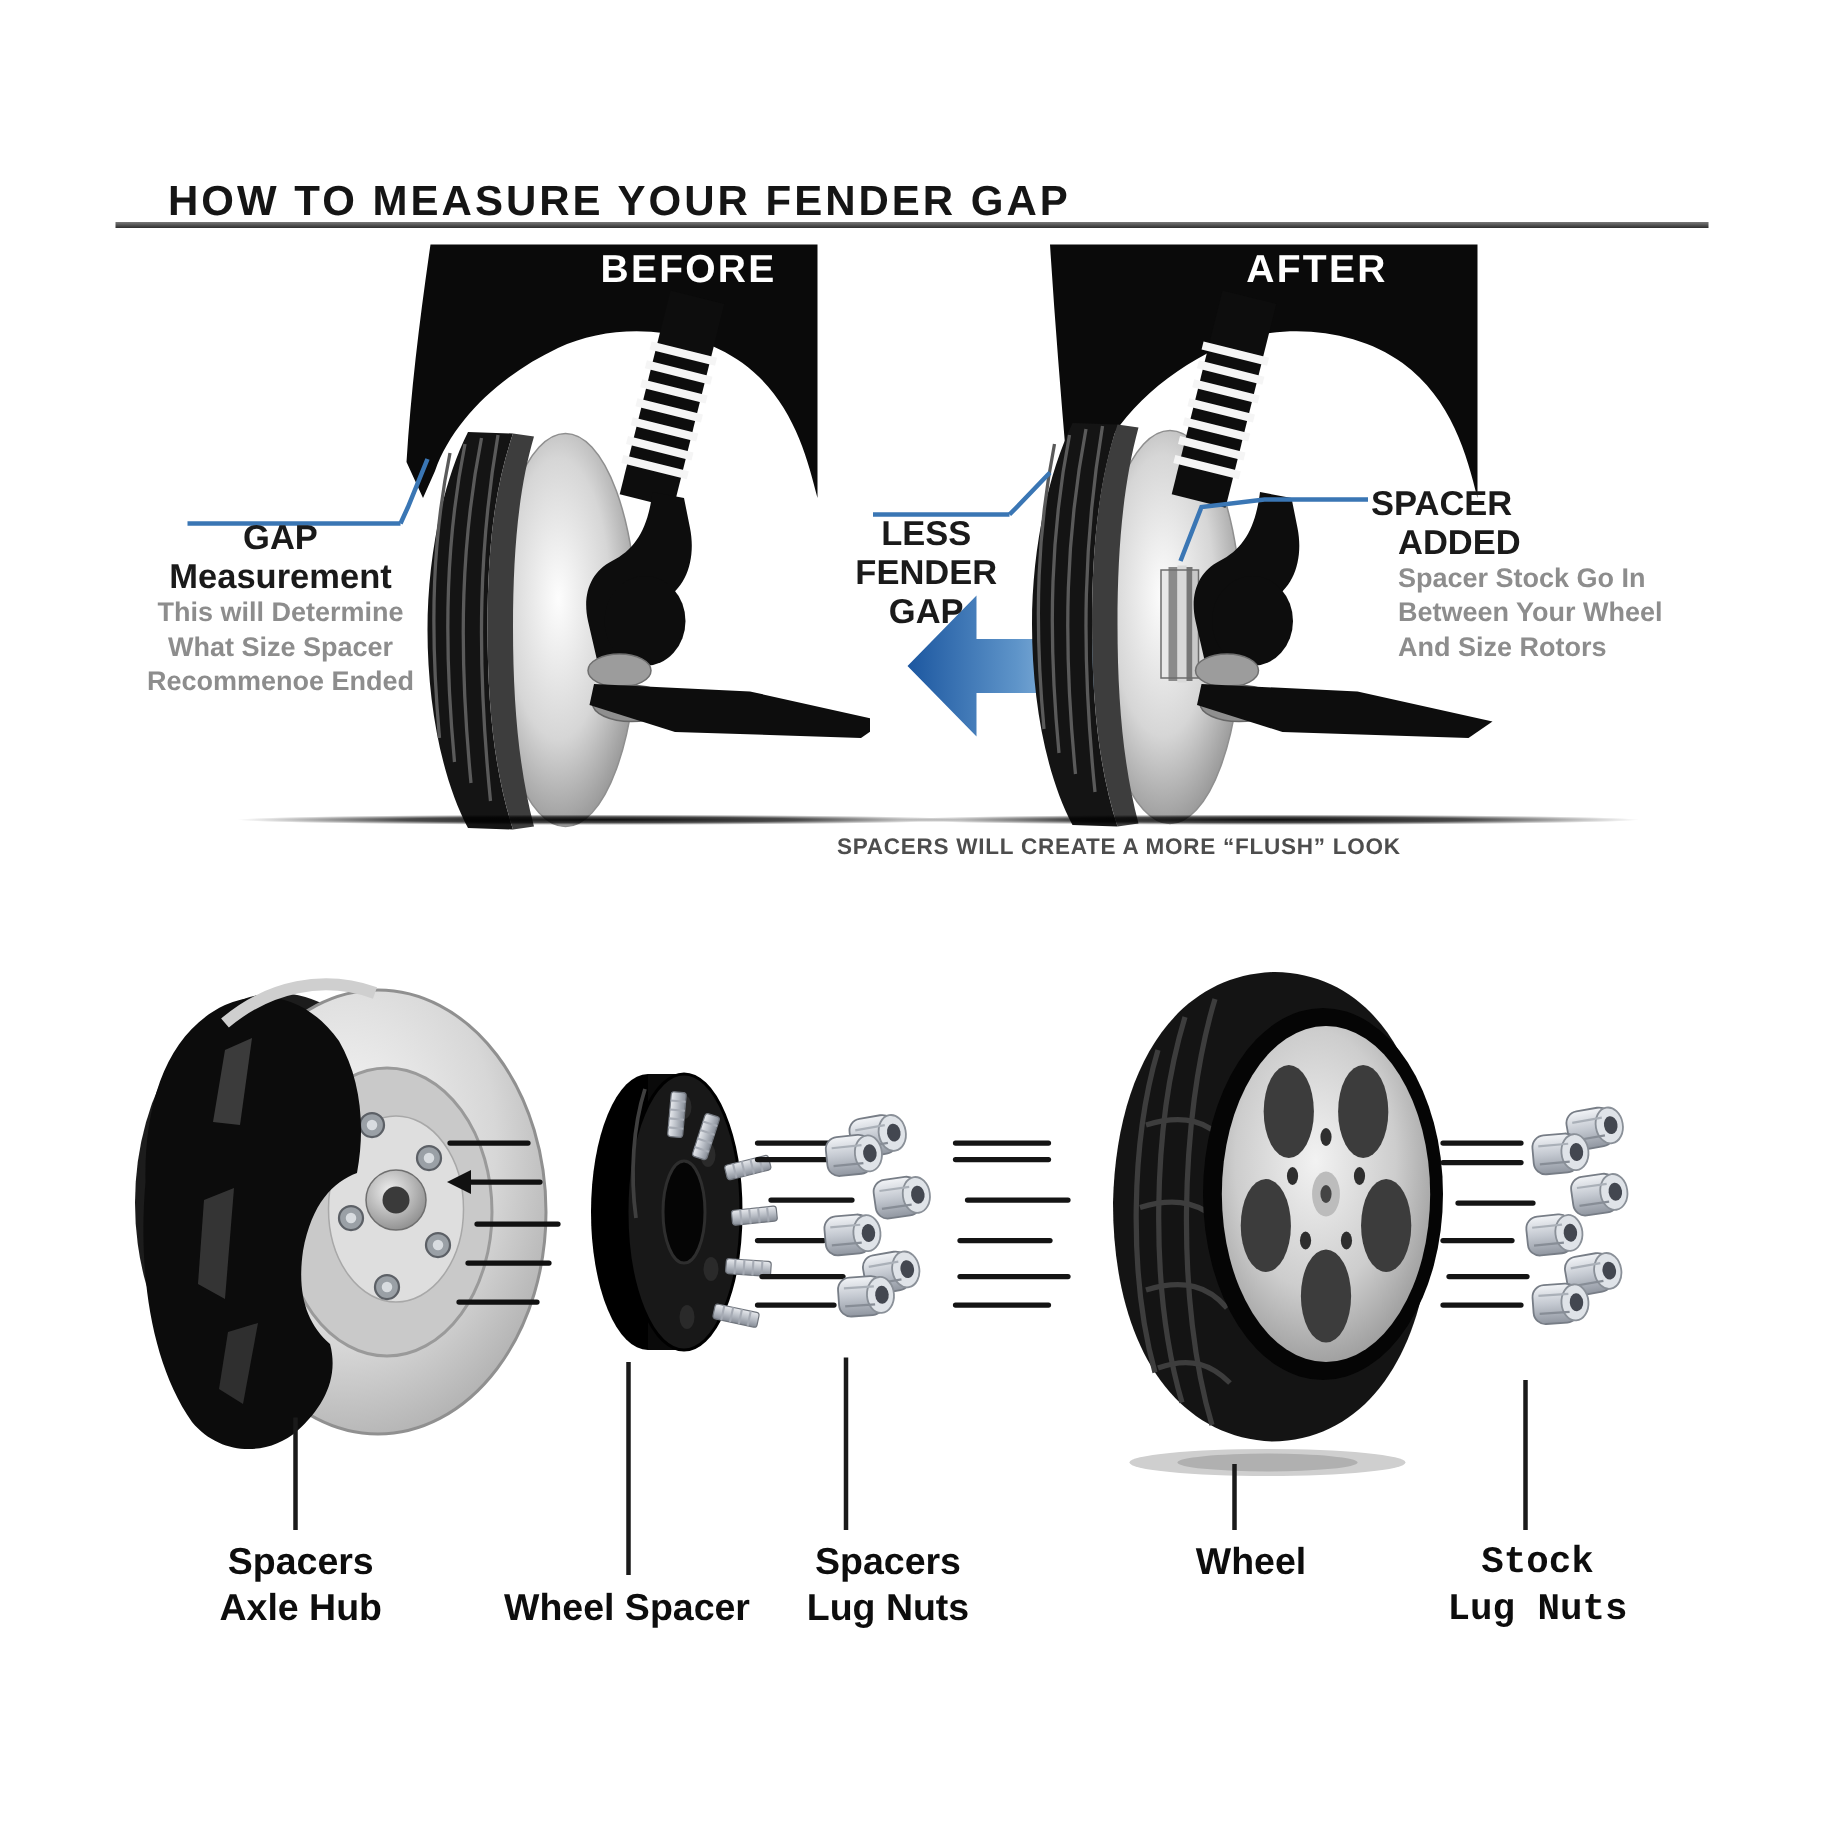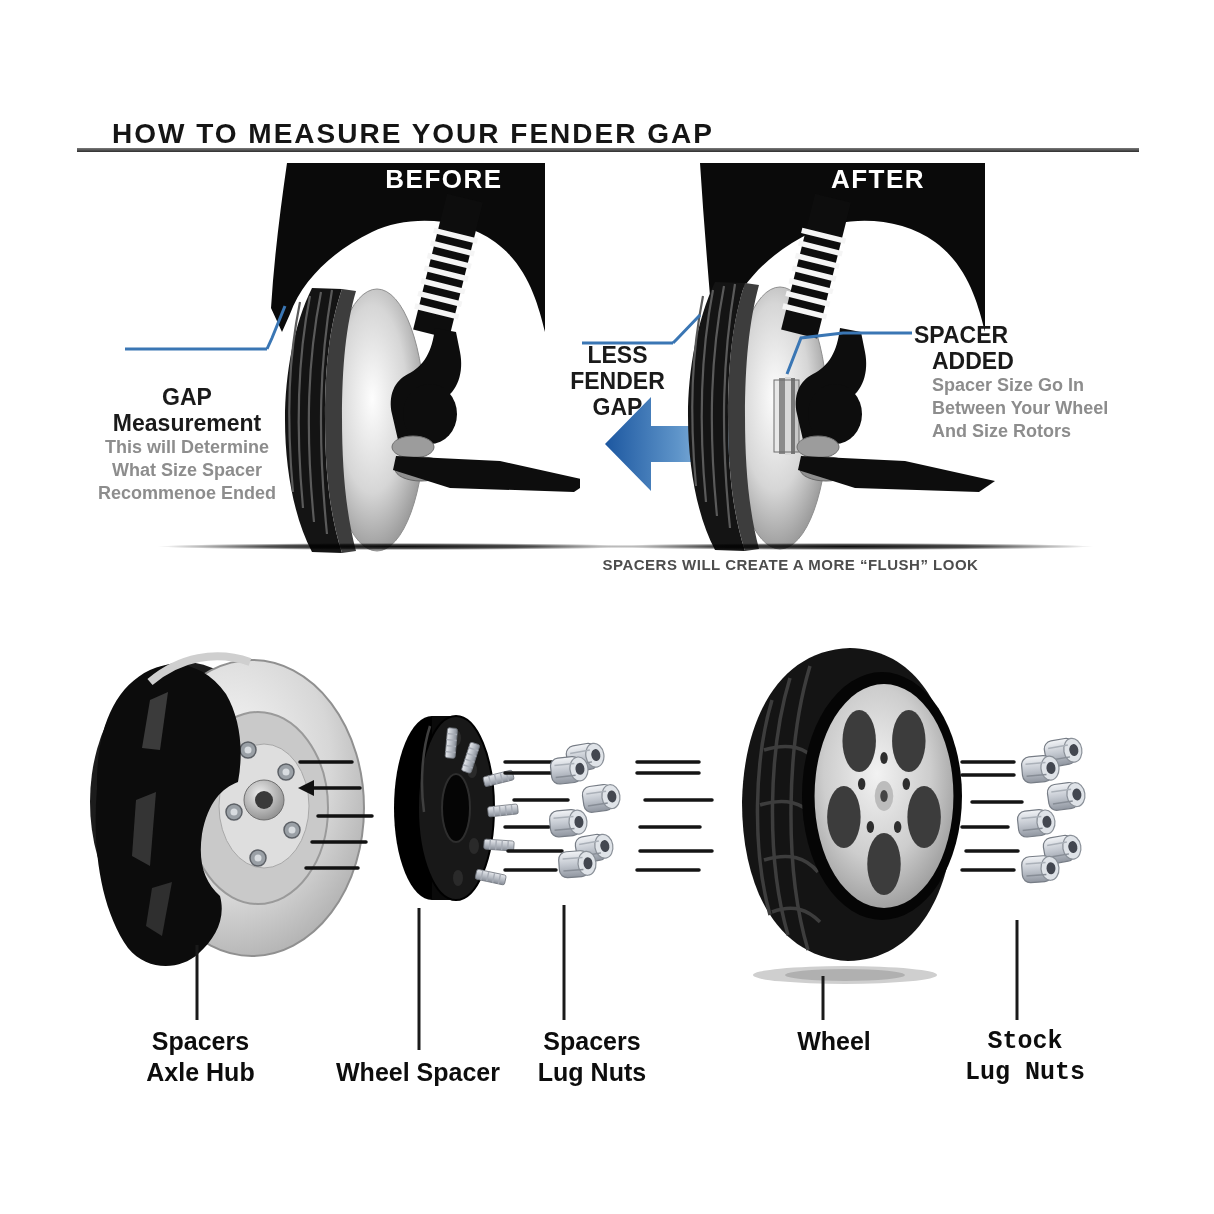--- a/index.html
+++ b/index.html
@@ -2,29 +2,29 @@
 <html><head>
 <meta charset="utf-8">
 <style>
   html,body{margin:0;padding:0;background:#ffffff;}
   .canvas{position:relative;width:1214px;height:1214px;background:#ffffff;overflow:hidden;
           font-family:"Liberation Sans","DejaVu Sans",sans-serif;}
   .abs{position:absolute;}
   .title{left:112px;top:118px;font-size:28px;font-weight:bold;letter-spacing:2px;color:#151515;white-space:nowrap;}
   .rule{left:77px;top:148px;width:1062px;height:4px;background:linear-gradient(#7a7a7a,#2e2e2e);}
   .badge{top:164px;width:150px;text-align:center;font-size:26px;font-weight:bold;letter-spacing:1.5px;color:#ffffff;}
-  .badge-before{left:369px;}
+  .badge-before{left:384px;}
   .badge-after{left:803px;}
-  .gap-text{left:84px;top:345px;width:206px;text-align:center;margin-top:39px;}
+  .gap-text{left:84px;top:345px;width:206px;text-align:center;}
   .callout-h{font-size:23px;line-height:26px;font-weight:bold;color:#1a1a1a;}
   .muted{font-size:18px;line-height:23px;font-weight:bold;color:#8d8d8d;}
   .lessgap-text{left:545px;top:342px;width:145px;text-align:center;}
   .spacer-text{left:914px;top:322px;width:215px;text-align:left;}
   .indent{padding-left:18px;}
-  .caption{left:558px;top:556px;width:465px;text-align:center;font-size:15px;font-weight:bold;
+  .caption{left:558px;top:556px;width:465px;text-align:left;font-size:15px;font-weight:bold;
            letter-spacing:.5px;color:#4d4d4d;}
   .ground-shadow{top:543px;height:7px;border-radius:4px;
     background:radial-gradient(closest-side,rgba(0,0,0,.95),rgba(0,0,0,.7) 55%,rgba(0,0,0,0) 100%);}
   .shadow-left{left:158px;width:485px;}
   .shadow-right{left:598px;width:495px;}
   .part-label{top:1026px;text-align:center;font-size:25px;line-height:31px;font-weight:bold;color:#0d0d0d;}
   .part-label span{display:block;}
   .lbl-hub{left:88px;width:225px;}
   .lbl-spacer{left:288px;width:260px;top:1057px;}
   .lbl-snuts{left:502px;width:180px;}
@@ -159,21 +159,21 @@
   </div>
 
   <div class="abs lessgap-text">
     <div class="callout-h">LESS</div>
     <div class="callout-h">FENDER GAP</div>
   </div>
 
   <div class="abs spacer-text">
     <div class="callout-h">SPACER</div>
     <div class="callout-h indent">ADDED</div>
-    <div class="muted indent">Spacer Size Go In</div>
+    <div class="muted indent">Spacer Stock Go In</div>
     <div class="muted indent">Between Your Wheel</div>
     <div class="muted indent">And Size Rotors</div>
   </div>
 
   <div class="abs ground-shadow shadow-left"></div>
   <div class="abs ground-shadow shadow-right"></div>
 
   <div class="abs caption">SPACERS WILL CREATE A MORE “FLUSH” LOOK</div>
 
   <svg class="abs" style="left:0;top:630px;" width="1214" height="430" viewBox="0 0 1214 430">

